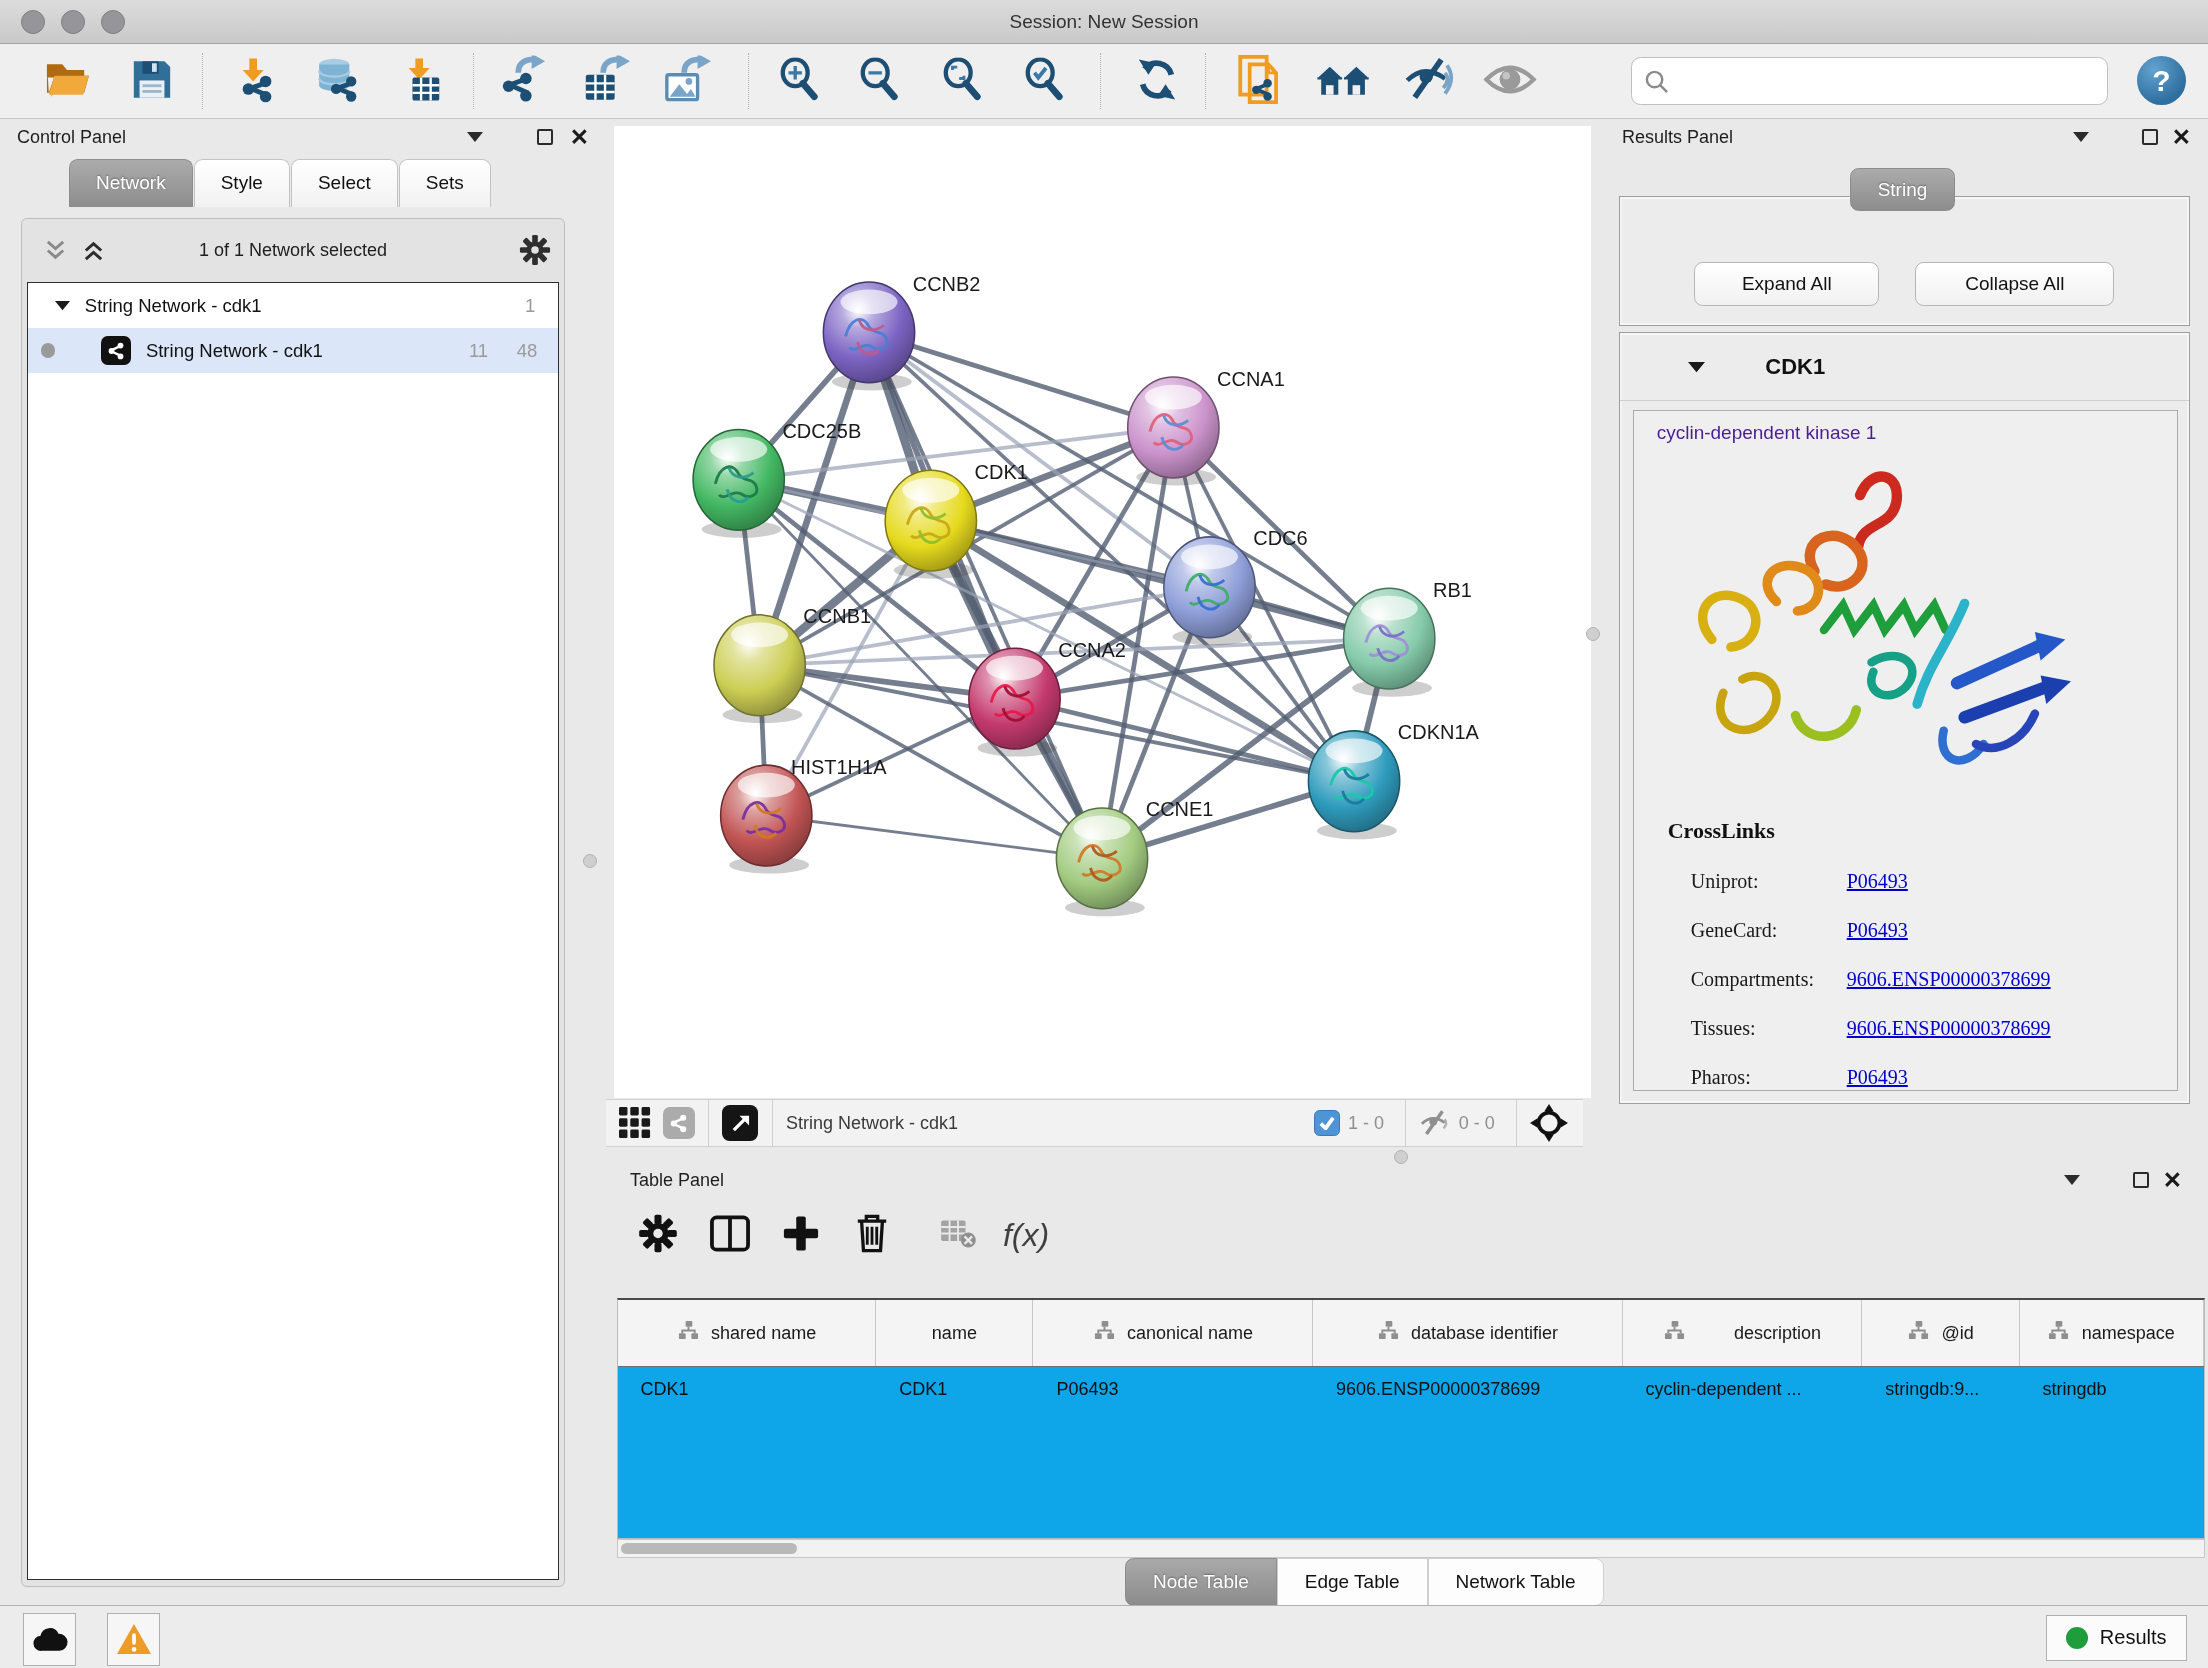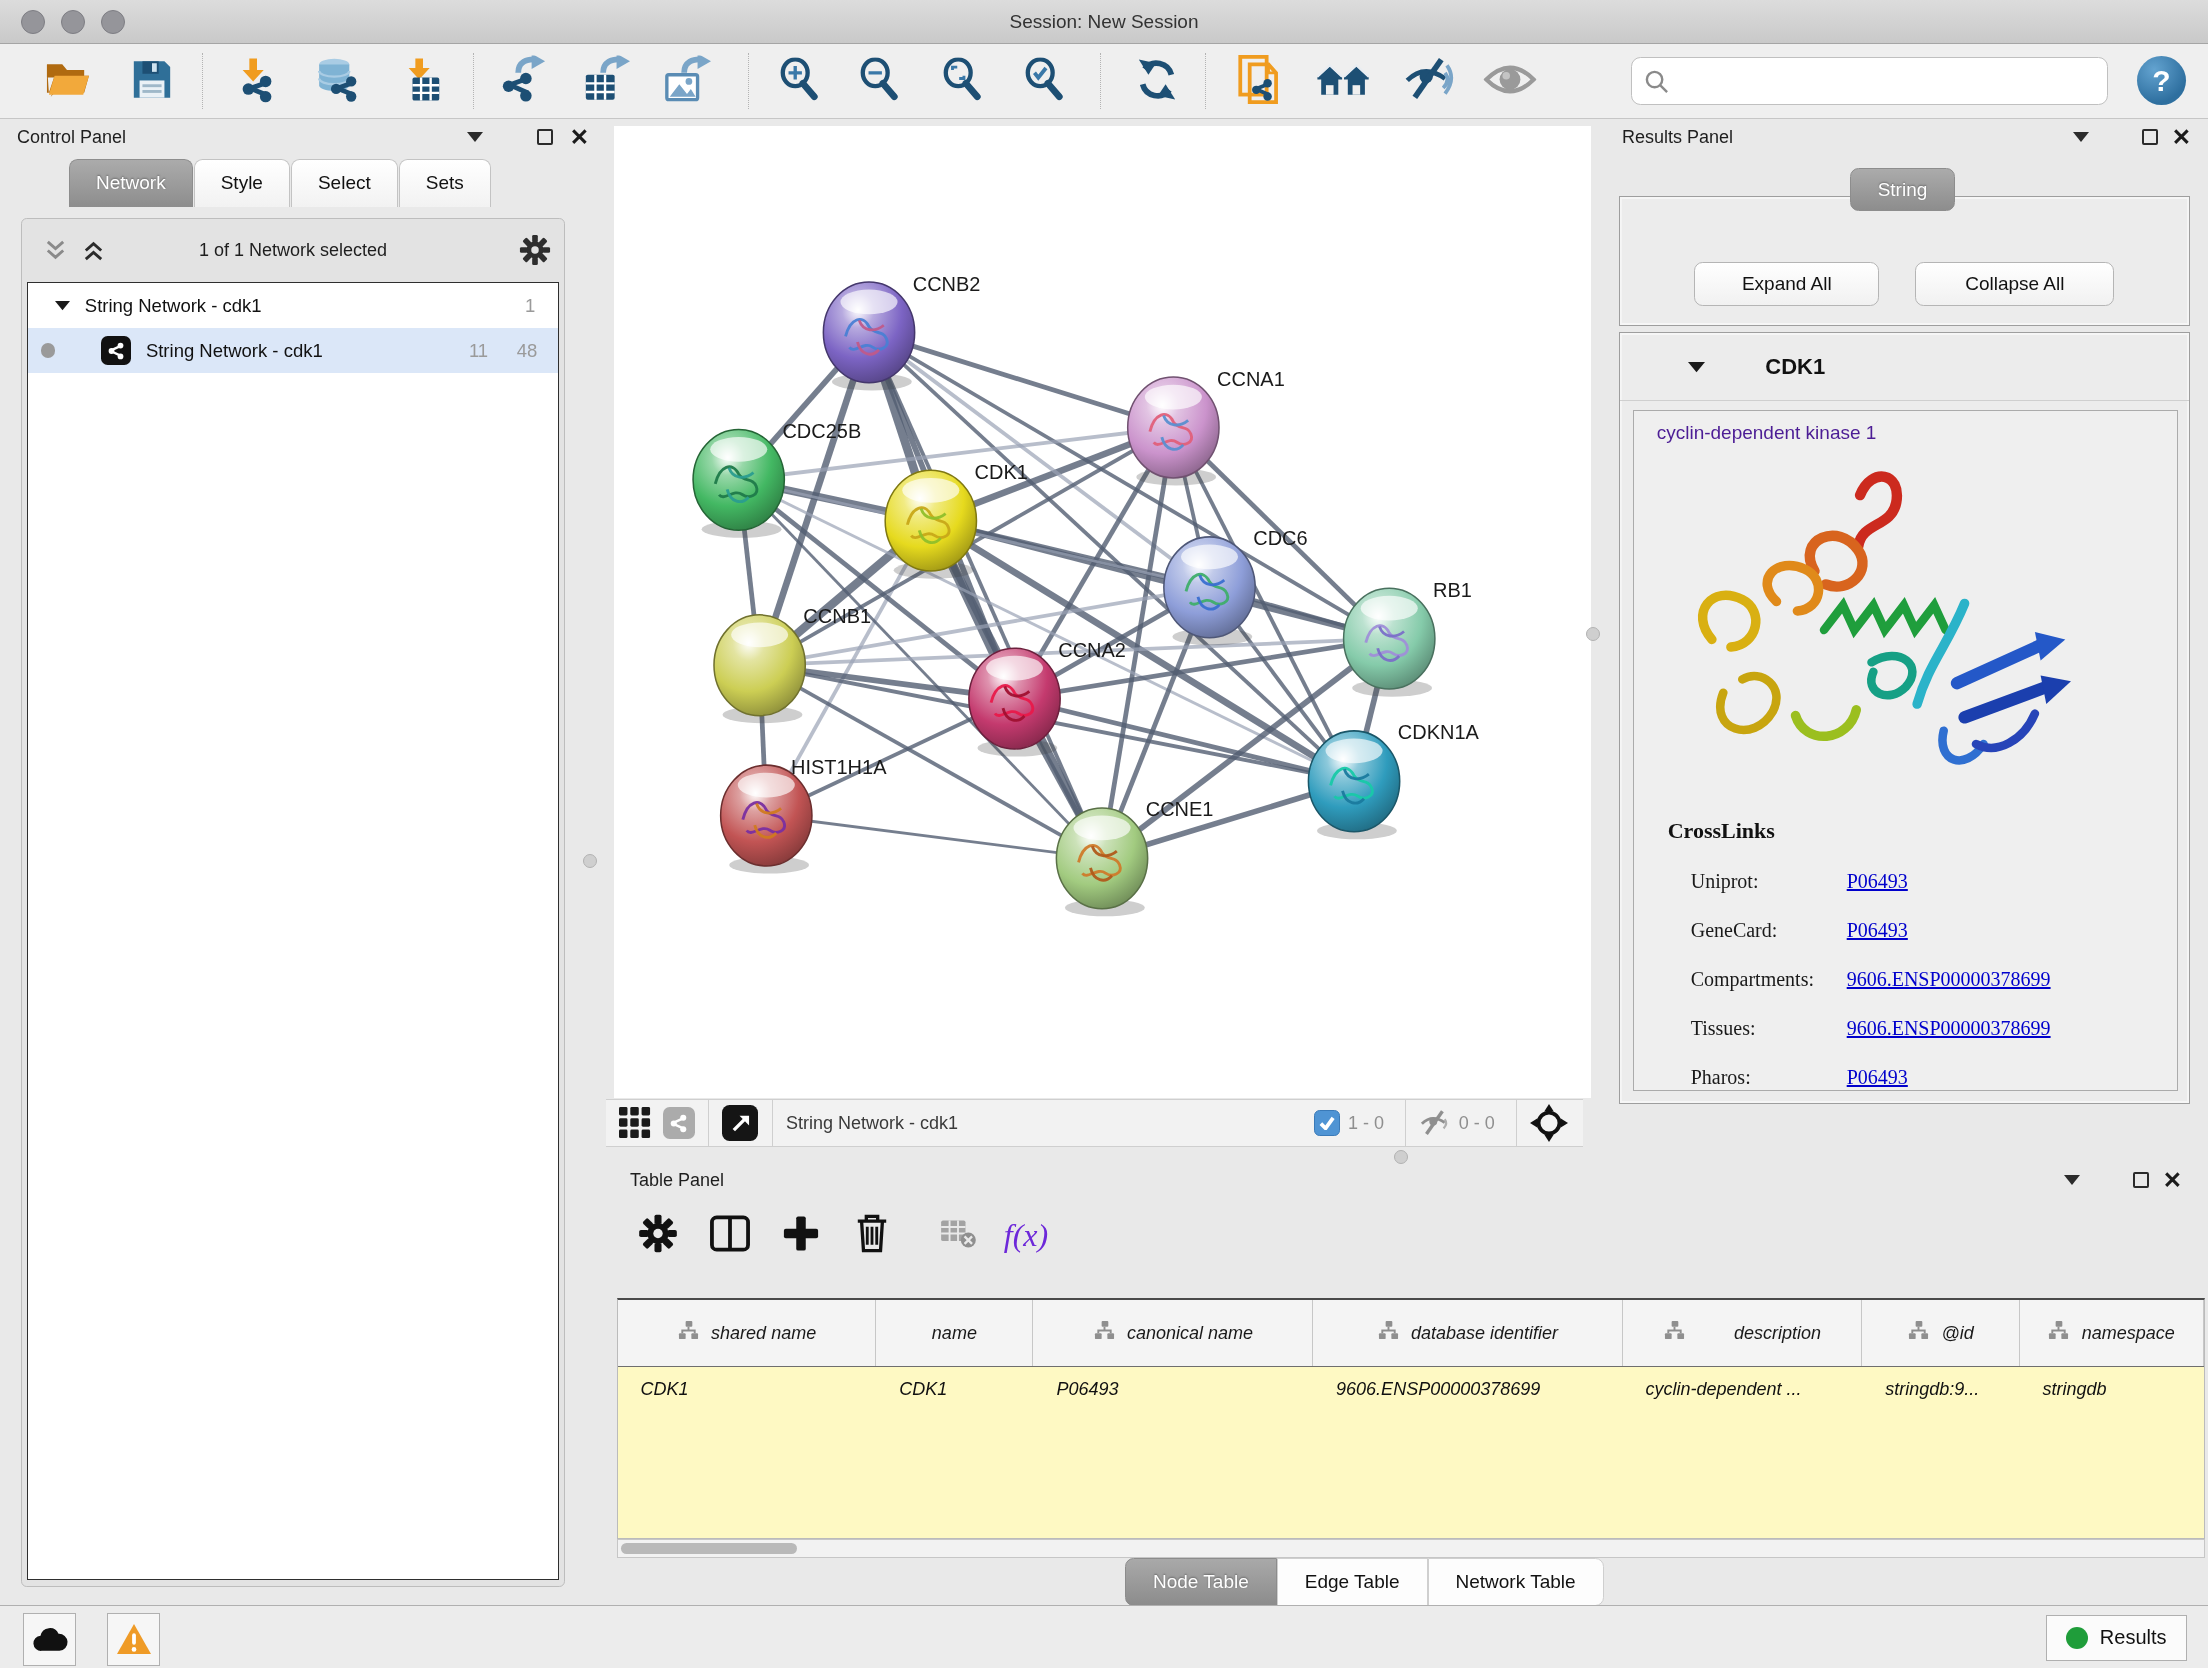--- a/index.html
+++ b/index.html
@@ -94,22 +94,22 @@
   .crosslinks { position:absolute; left:34px; top:407px; font-family:"Liberation Serif", serif; }
   .cl-title { font-size:22px; font-weight:bold; color:#111; }
   .cl-row { display:flex; margin-top:26px; font-size:20px; color:#1a1a1a; }
   .cl-label { width:179px; padding-left:23px; }
   .cl-link { color:#0000cc; text-decoration:underline; }
 
   
   .table-panel { position:absolute; left:609px; top:1162px; width:1600px; height:443px; background:#e9e9e9; }
   .tp-toolbar { position:relative; height:67px; margin-top:3.8px; }
   .tp-toolbar .tpi { position:absolute; top:50%; transform:translate(-50%,-50%); }
-  .tp-table { position:absolute; left:7.6px; top:136px; width:1588px; height:241px; background:#fef9c3;
-    border:1px solid #bbb; border-top:2.9px solid #4a4a4a;font-style:italic; }
+  .tp-table { position:absolute; left:7.6px; top:136px; width:1588px; height:241px; background:#0ea5e9;
+    border:1px solid #bbb; border-top:2.9px solid #4a4a4a; }
   .tp-headrow { display:flex; height:67px; background:#f4f4f4; border-bottom:1.9px solid #6e6e6e; }
   .tp-th { display:flex; align-items:center; justify-content:center; gap:11.4px;
     font-size:18px; color:#1a1a1a; border-right:1px solid #c7c7c7; overflow:hidden; }
   .tp-row { display:flex; height:45px; align-items:center; }
   .tp-td { padding-left:23px; font-size:18px; color:#111; overflow:hidden; white-space:nowrap; }
   .tp-scroll { position:absolute; left:7.6px; top:377px; width:1588px; height:19px; background:#f2f2f2; border:1px solid #c6c6c6; }
   .tp-thumb { position:absolute; left:3.8px; top:2.9px; width:176px; height:11.4px; border-radius:5.7px; background:#b9b9b9; }
   .tp-tabs { position:absolute; left:516px; top:396px; display:flex; height:48px; }
   .tp-tab { padding:0 27px; display:flex; align-items:center; justify-content:center;
     background:#fdfdfd; border:1px solid #cfcfcf; font-size:19px; color:#111; }
@@ -829,21 +829,21 @@
     <span class="tpi" style="left:349px">
       <svg width="38" height="30" viewBox="0 0 40 32">
           <g>
             <rect x="2" y="2" width="26" height="22" rx="2" fill="#a3a3a3"></rect>
             <path d="M2 9 h26 M2 16 h26 M11 2 v22 M20 2 v22" stroke="#e9e9e9" stroke-width="2"></path>
           </g>
           <circle cx="31" cy="23" r="8" fill="#8f8f8f"></circle>
           <path d="M27 19 l8 8 M35 19 l-8 8" stroke="#e9e9e9" stroke-width="2.5"></path>
         </svg>
     </span>
-    <span class="tpi" style="left:417px; font-family:Liberation Serif, serif; font-style:italic; font-size:32px; color:#6d28d9">f(x)</span>
+    <span class="tpi" style="left:417px; font-family:Liberation Sans, sans-serif; font-style:italic; font-size:32px; color:#404040">f(x)</span>
   </div>
   <div class="tp-table">
     <div class="tp-headrow" id="tp-headrow">
         <div class="tp-th" style="width: 260px;">
           <span><svg width="23" height="21" viewBox="0 0 24 22">
               <g fill="#8f8f8f">
                 <rect x="9" y="1" width="7" height="6" rx="1"></rect>
                 <rect x="2" y="14" width="7" height="6" rx="1"></rect>
                 <rect x="15" y="14" width="7" height="6" rx="1"></rect>
                 <path d="M12 7 v4 M5.5 14 v-3 h13 v3" stroke="#8f8f8f" stroke-width="2" fill="none"></path>

